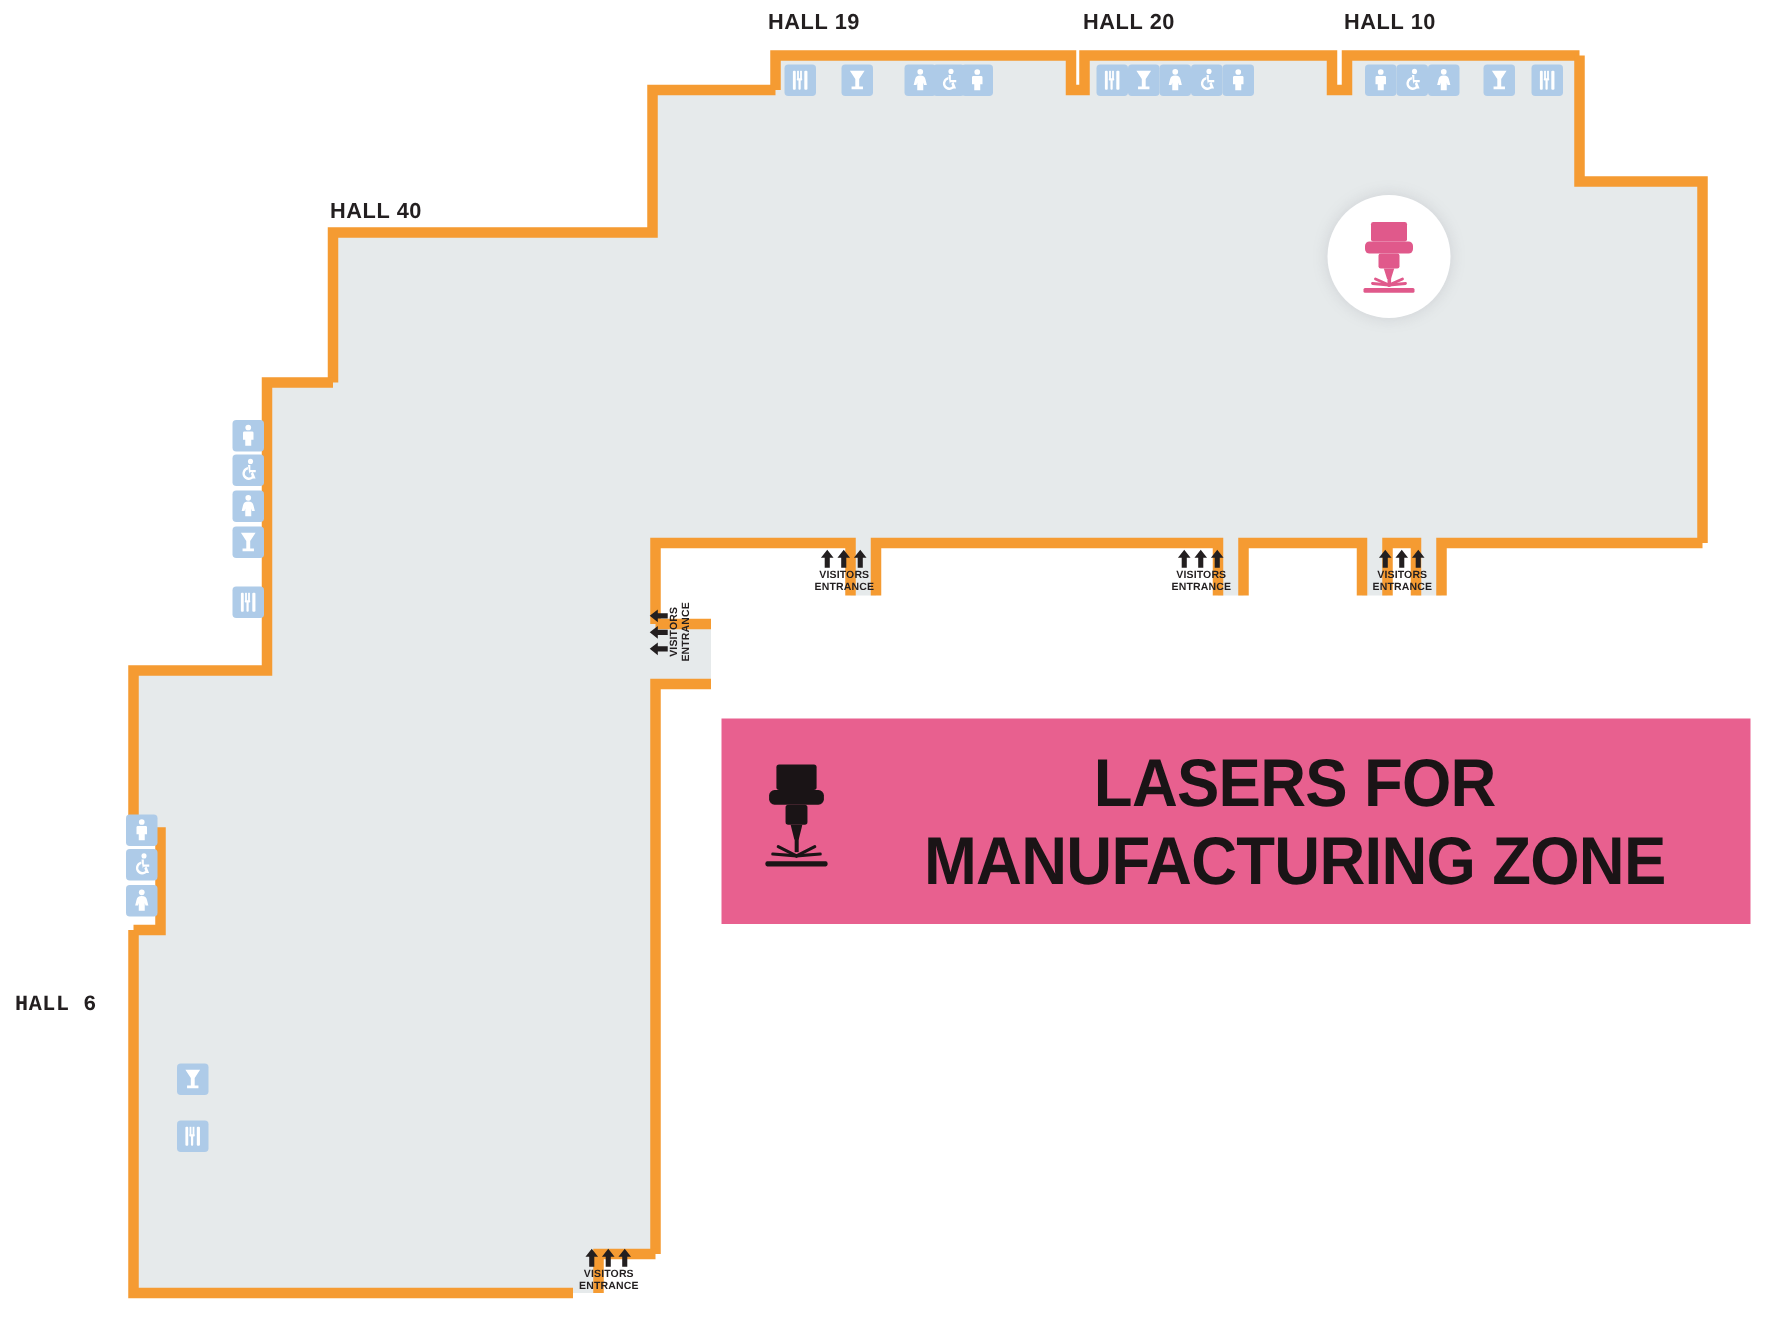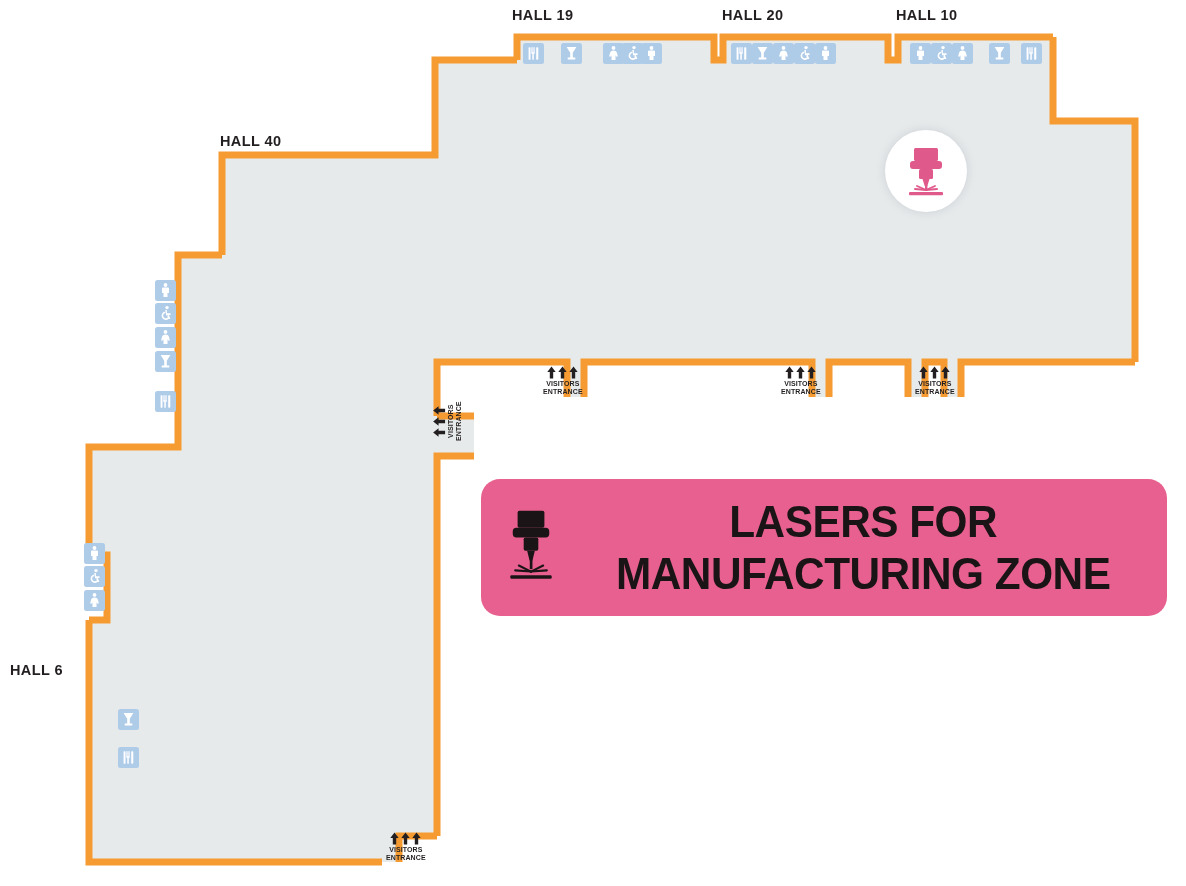--- a/index.html
+++ b/index.html
@@ -86,21 +86,20 @@
     align-items: center;
     justify-content: center;
   }
   
   #zone-banner {
     position: absolute;
     background: #e8608f;
     display: flex;
     align-items: center;
     box-sizing: border-box;
-    border-radius: 19px;
   }
   #zone-banner .banner-icon {
     flex: 0 0 auto;
     margin-left: 22px;
     margin-right: 6px;
   }
   #zone-banner .banner-text {
     flex: 1 1 auto;
     text-align: center;
     color: #1a1416;
@@ -180,21 +179,21 @@
       <path d="M 382 862 L 89 862 L 89 620"></path>
 
       <path d="M 89 620 L 107 620 L 107 555 L 89 555 L 89 447 L 178 447 L 178 255 L 222 255"></path>
     </g>
   </svg>
 
   <div class="hall-label" style="left:512px; top:8px;">HALL 19</div>
   <div class="hall-label" style="left:722px; top:8px;">HALL 20</div>
   <div class="hall-label" style="left:896px; top:8px;">HALL 10</div>
   <div class="hall-label" style="left:220px; top:134px;">HALL 40</div>
-  <div class="hall-label" style="left:10px; top:663px;">HALL 6</div>
+  <div class="hall-label" style="left:10px; top:663px;font-family:Liberation Mono, monospace;">HALL 6</div>
 
   <div id="amenity-layer">
       <div class="amenity" title="Restaurant" style="left: 523px; top: 43px;">
         <svg viewBox="0 0 21 21">
           <use href="#glyph-restaurant"></use>
         </svg>
       </div>
       <div class="amenity" title="Bar" style="left: 561px; top: 43px;">
         <svg viewBox="0 0 21 21">
           <use href="#glyph-bar"></use>

